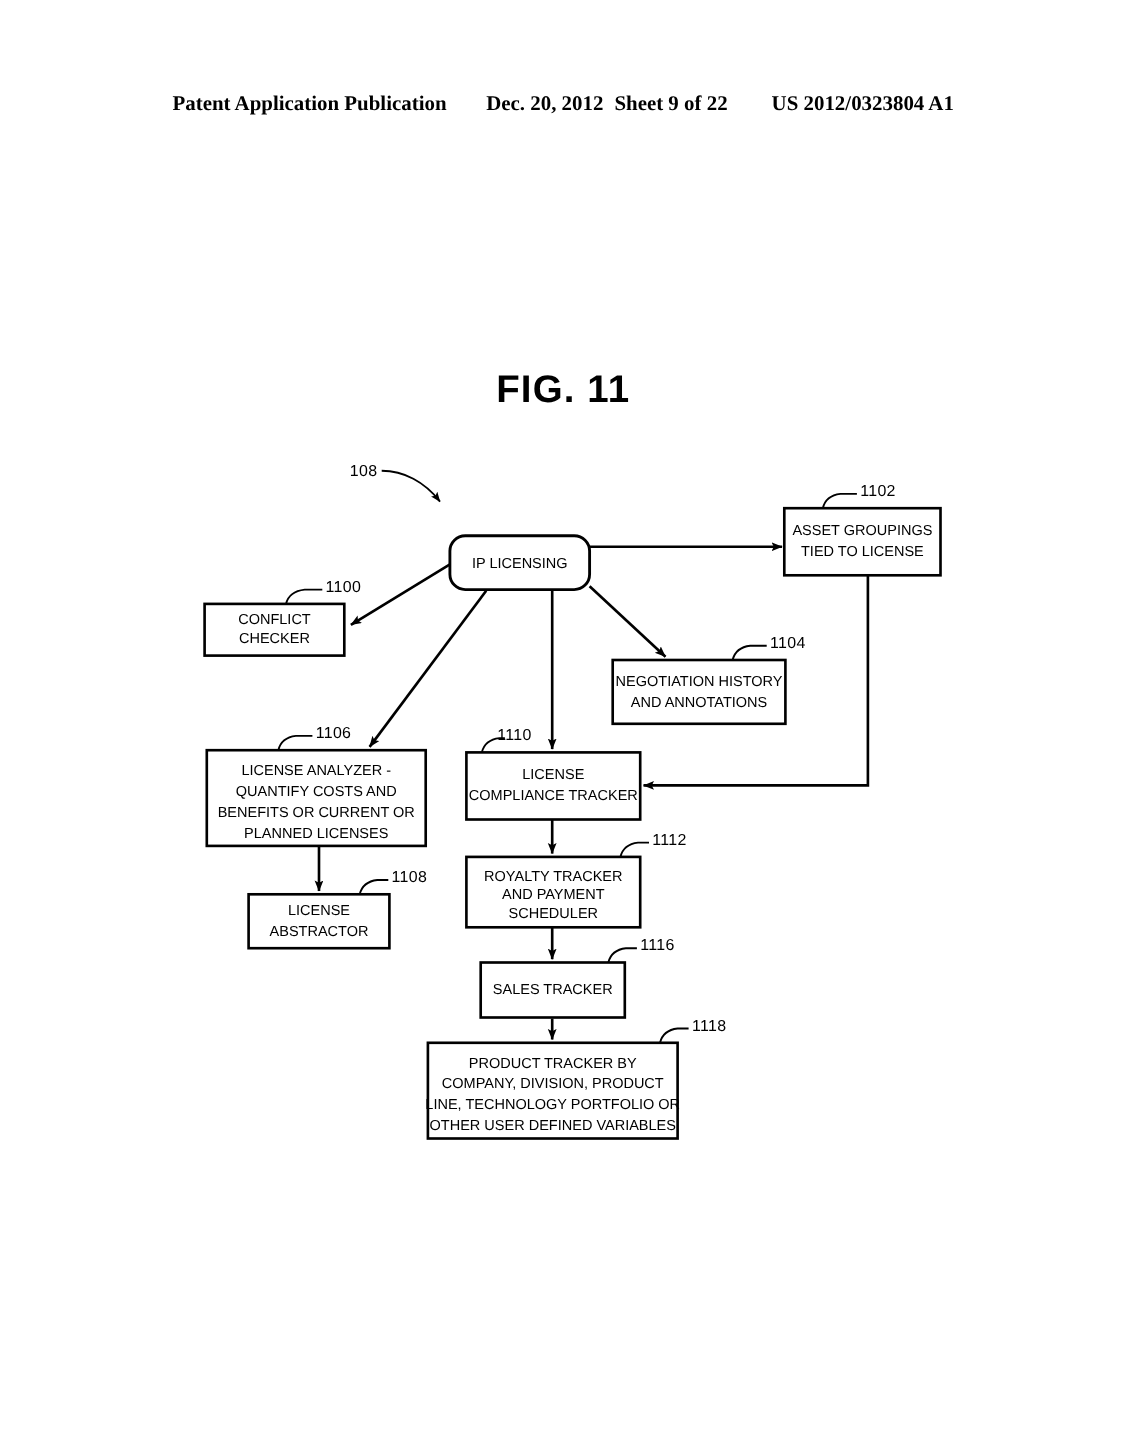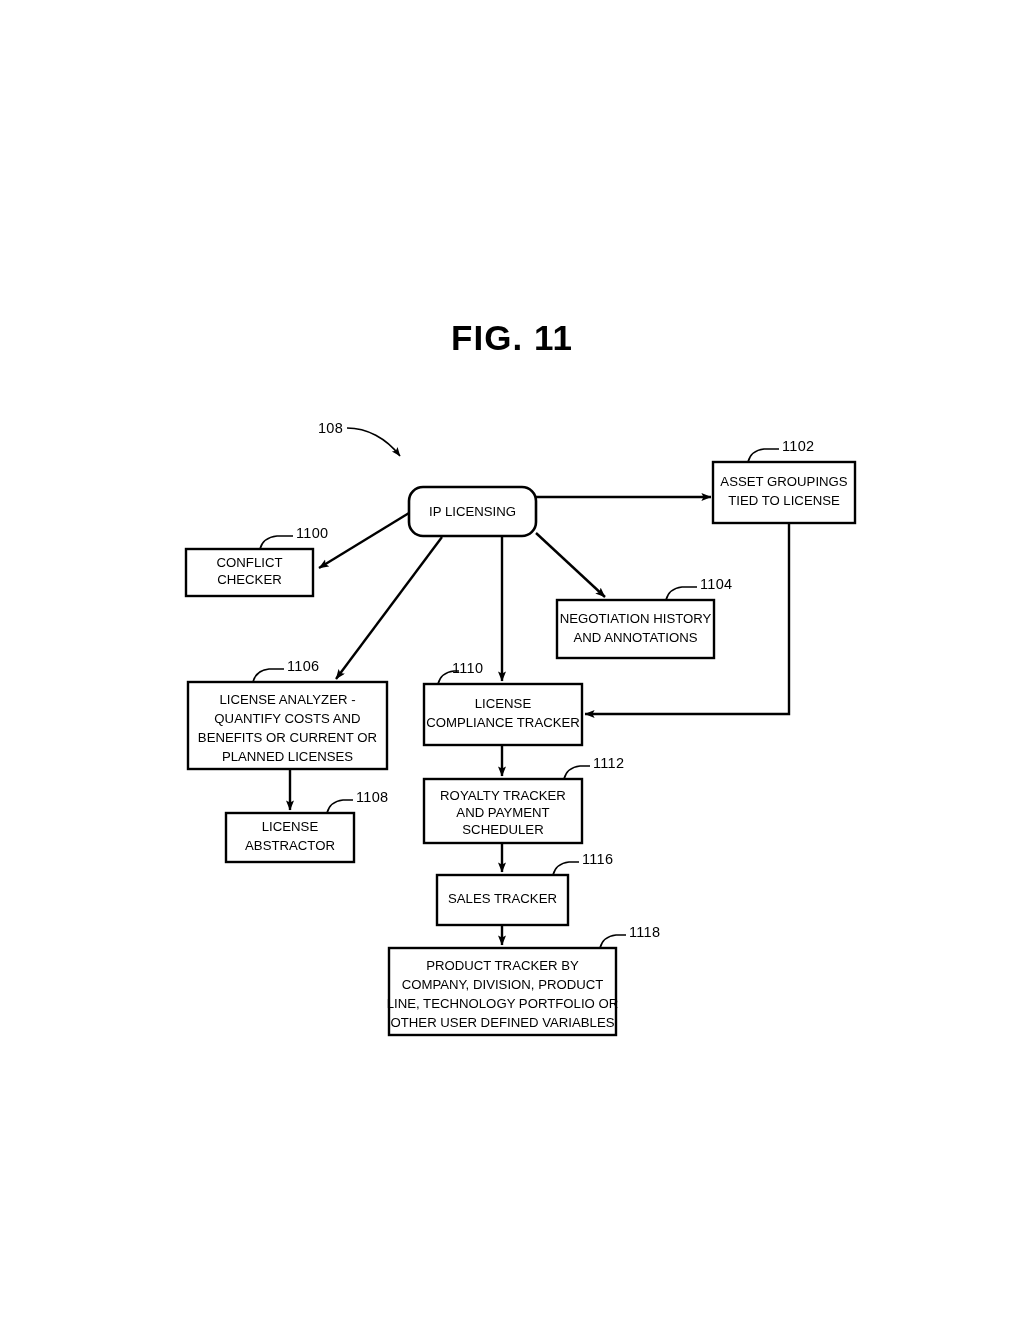--- a/index.html
+++ b/index.html
@@ -34,21 +34,21 @@
     letter-spacing: 0px;
     white-space: nowrap;
   }
   .pub-header .seg { display: inline-block; }
   .gap-a { width: 36px; }
   .gap-b { width: 10px; }
   .gap-c { width: 40px; }
 
   .fig-title {
     position: absolute;
-    top: 318px;
+    top: 334px;
     left: 0;
     width: 1024px;
     text-align: center;
     font-family: "Liberation Sans", sans-serif;
     font-weight: bold;
     font-size: 35px;
     letter-spacing: 1px;
     color: #000;
   }
   svg#diagram {
@@ -92,20 +92,29 @@
     stroke: #000000;
     stroke-width: 1.7;
     fill: none;
   }
 </style>
 </head>
 <body>
 
 <div id="page">
 
+  <div class="pub-header">
+    <span class="seg">Patent Application Publication</span>
+    <span class="gap-a"></span>
+    <span class="seg">Dec. 20, 2012</span>
+    <span class="gap-b"></span>
+    <span class="seg">Sheet 9 of 22</span>
+    <span class="gap-c"></span>
+    <span class="seg">US 2012/0323804 A1</span>
+  </div>
 
   <div class="fig-title">FIG. 11</div>
 
   <svg id="diagram" viewBox="0 0 1024 1320">
     <defs>
       <marker id="arrow" markerWidth="11" markerHeight="11" refX="9.6" refY="4" orient="auto" markerUnits="userSpaceOnUse">
         <path d="M0,0 L10,4 L0,8 L2.1,4 Z" fill="#000"></path>
       </marker>
       <marker id="arrowsm" markerWidth="10" markerHeight="10" refX="8.6" refY="3.6" orient="auto" markerUnits="userSpaceOnUse">
         <path d="M0,0 L9,3.6 L0,7.2 L1.9,3.6 Z" fill="#000"></path>

